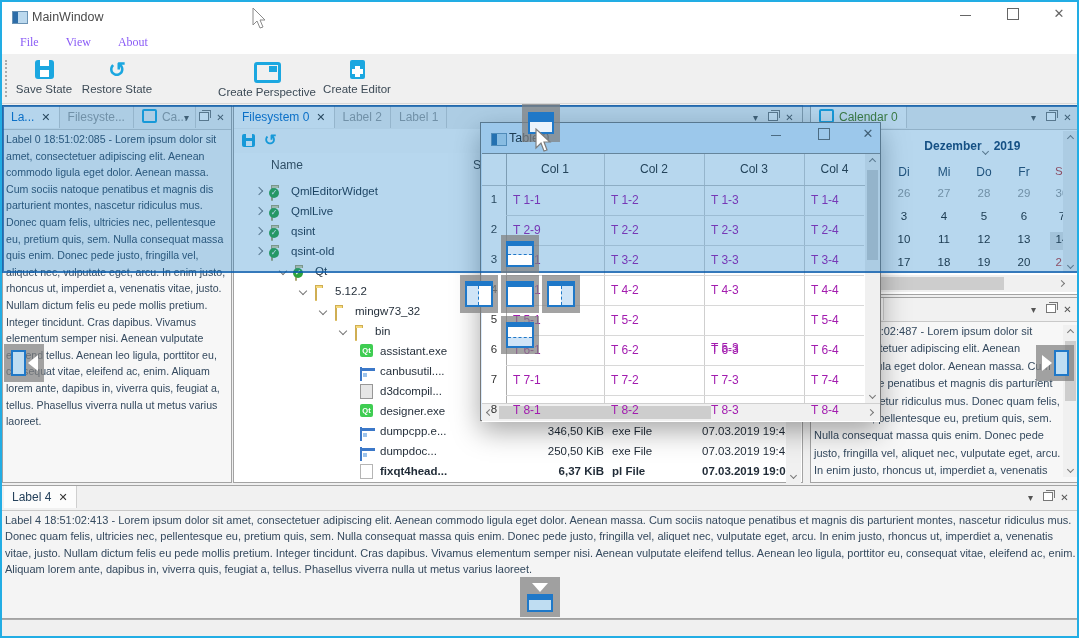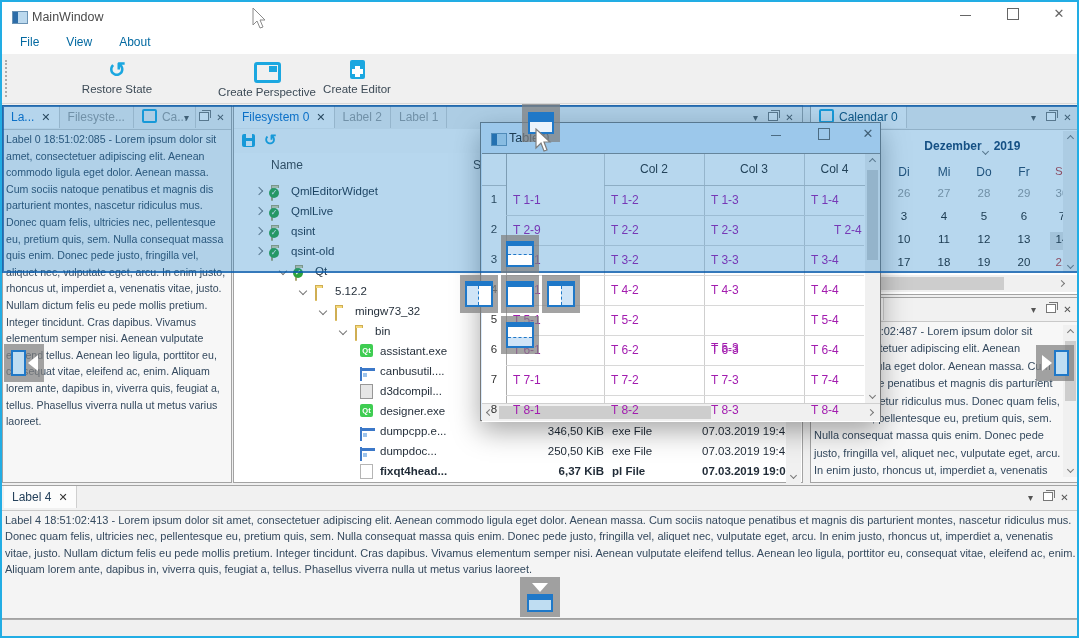--- a/index.html
+++ b/index.html
@@ -6,21 +6,21 @@
   #app{position:relative;width:1079px;height:638px;background:#f0f0f0;border:2px solid #22ade4;box-sizing:border-box;overflow:hidden;font-size:12px;color:#333;}
   .abs{position:absolute;}
   
   .titlebar{position:absolute;left:0;top:0;width:100%;height:30px;background:#fff;}
   .title-txt{position:absolute;left:30px;top:8px;color:#4a4a4a;font-size:12.5px;}
   .icon-win{position:absolute;left:10px;top:9px;width:14px;height:11px;border:1px solid #6b93b4;background:linear-gradient(90deg,#2d6da8 35%,#bcd9ee 35%);}
   .wbtn{position:absolute;top:6px;width:30px;height:18px;text-align:center;color:#666;}
   .wline{display:inline-block;width:11px;height:1px;background:#666;vertical-align:middle;}
   .wsq{display:inline-block;width:10px;height:10px;border:1px solid #666;vertical-align:middle;}
   .menubar{position:absolute;left:0;top:30px;width:100%;height:22px;background:#fff;}
-  .menu-item{display:inline-block;margin-left:9px;padding:3px 9px;color:#0369a1;}
+  .menu-item{display:inline-block;margin-left:9px;padding:3px 9px;color:#8b5cf6;font-family:Liberation Serif, serif;}
   
   .toolbar{position:absolute;left:0;top:52px;width:100%;height:49px;background:#f0f0f0;border-bottom:1px solid #d8d8d8;}
   .tb-handle{position:absolute;left:3px;top:6px;height:37px;width:0;border-left:2px dotted #ababab;}
   .tool{position:absolute;top:3px;height:44px;text-align:center;color:#3c4a56;font-size:11.5px;}
   .tool .ticon{display:inline-block;margin-top:3px;height:22px;}
   .tool .tlab{display:block;margin-top:1px;}
   .icon-floppy{position:relative;display:inline-block;width:19px;height:19px;background:#1ba7e0;border-radius:3px;}
   .icon-floppy::before{content:"";position:absolute;left:5px;top:0;width:9px;height:6px;background:#fff;}
   .icon-floppy::after{content:"";position:absolute;left:5px;bottom:2px;width:9px;height:7px;background:#fff;}
   .icon-floppy.small{width:13px;height:13px;border-radius:2px;}
@@ -120,20 +120,24 @@
     <span class="title-txt">MainWindow</span>
     <span class="wbtn" style="left:948px;"><span class="wline"></span></span>
     <span class="wbtn" style="left:996px;top:4px;"><span class="wsq"></span></span>
     <span class="wbtn" style="left:1042px;top:4px;font-size:13px;">✕</span>
   </div>
 
   <div class="menubar" id="menubar"><span class="menu-item">File</span><span class="menu-item">View</span><span class="menu-item">About</span></div>
 
   <div class="toolbar">
     <span class="tb-handle"></span>
+    <span class="tool" style="left:6px;width:72px;">
+      <span class="ticon"><span class="icon-floppy"></span></span>
+      <span class="tlab">Save State</span>
+    </span>
     <span class="tool" style="left:76px;width:78px;">
       <span class="ticon"><span class="icon-undo">↺</span></span>
       <span class="tlab">Restore State</span>
     </span>
     <span class="combo">
       <span class="cv">test1</span>
       <span class="chev down" style="margin-left:4px;"></span>
     </span>
     <span class="tool" style="left:212px;width:106px;">
       <span class="ticon"><span class="icon-persp"></span></span>
@@ -199,21 +203,21 @@
       <span class="sb-thumb-v" style="top:16px;height:120px;"></span>
       <span class="sb-btn" style="bottom:0;">
           <span class="chev down lite"></span>
         </span>
     </div>
   </div>
 
   <div class="panel" style="left:808px;top:103px;width:271px;height:190px;">
     <div class="tabbar">
       <span class="tab active">
-        <span class="icon-cal" style="display:inline-block;width:11px;height:10px;border:2px solid #1ba7e0;border-radius:2px;position:relative;top:2px;margin-right:5px;"></span><span style="color:#0c4a6e;">Calendar 0</span>
+        <span class="icon-cal" style="display:inline-block;width:11px;height:10px;border:2px solid #1ba7e0;border-radius:2px;position:relative;top:2px;margin-right:5px;"></span><span style="color:#4d7c0f;">Calendar 0</span>
       </span>
     </div>
     <div class="areabtns" id="cal-btns" style="right:4px;"><span class="abtn">▾</span><span class="abtn"><span class="float-ic"></span></span><span class="abtn">✕</span></div>
     <div id="cal-grid" class="abs" style="left:0;top:23px;right:0;bottom:0;">
         <span class="cal-txt cal-nav" style="left: 142px; top: 10px;">Dezember</span>
         <span class="chev down lite" style="position: absolute; left: 172px; top: 20px;"></span>
         <span class="cal-txt cal-nav" style="left: 196px; top: 10px;">2019</span>
         <span class="cal-txt" style="left: 93px; top: 36px; color: rgb(39, 67, 95);">Di</span>
         <span class="cal-txt" style="left: 133px; top: 36px; color: rgb(39, 67, 95);">Mi</span>
         <span class="cal-txt" style="left: 173px; top: 36px; color: rgb(39, 67, 95);">Do</span>
@@ -317,35 +321,36 @@
       </div>
       <div class="sb-h" style="left:0;right:0;top:249px;border-top:1px solid #d0d0d0;">
         <span class="sb-btn" style="left:0;top:1px;">
             <span class="chev left lite"></span>
           </span>
         <span class="sb-thumb-h" style="left:17px;width:212px;"></span>
         <span class="sb-btn" style="right:2px;top:1px;">
             <span class="chev right lite"></span>
           </span>
       </div>
+    <div class="hcell" style="left: 24px; width: 98px;">Col 1</div>
         <div class="hcell" style="left: 122px; width: 100px;">Col 2</div>
         <div class="hcell" style="left: 222px; width: 100px;">Col 3</div>
         <div class="hcell" style="left: 322px; width: 61px;">Col 4</div>
         <div class="hcell" style="left: 0px; width: 24px;"></div>
         <div class="rnum" style="left: 0px; top: 39px;">1</div>
         <div class="cell" style="left: 31px; top: 39px;">T 1-1</div>
         <div class="cell" style="left: 129px; top: 39px;">T 1-2</div>
         <div class="cell" style="left: 229px; top: 39px;">T 1-3</div>
         <div class="cell" style="left: 329px; top: 39px;">T 1-4</div>
         <div class="hline" style="top: 61px;"></div>
         <div class="rnum" style="left: 0px; top: 69px;">2</div>
         <div class="cell" style="left: 31px; top: 69px;">T 2-9</div>
         <div class="cell" style="left: 129px; top: 69px;">T 2-2</div>
         <div class="cell" style="left: 229px; top: 69px;">T 2-3</div>
-        <div class="cell" style="left: 329px; top: 69px; margin-left: 23px;">T 2-4</div>
+        <div class="cell" style="left: 329px; top: 69px;">T 2-4</div>
         <div class="hline" style="top: 91px;"></div>
         <div class="rnum" style="left: 0px; top: 99px;">3</div>
         <div class="cell" style="left: 31px; top: 99px;">T 3-1</div>
         <div class="cell" style="left: 129px; top: 99px;">T 3-2</div>
         <div class="cell" style="left: 229px; top: 99px;">T 3-3</div>
         <div class="cell" style="left: 329px; top: 99px;">T 3-4</div>
         <div class="hline" style="top: 121px;"></div>
         <div class="rnum" style="left: 0px; top: 129px;">4</div>
         <div class="cell" style="left: 31px; top: 129px;">T 4-1</div>
         <div class="cell" style="left: 129px; top: 129px;">T 4-2</div>

